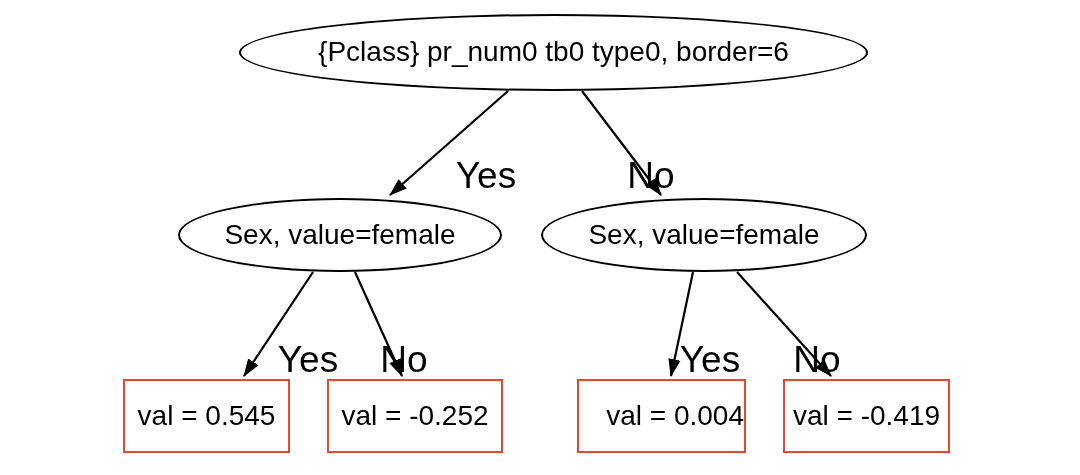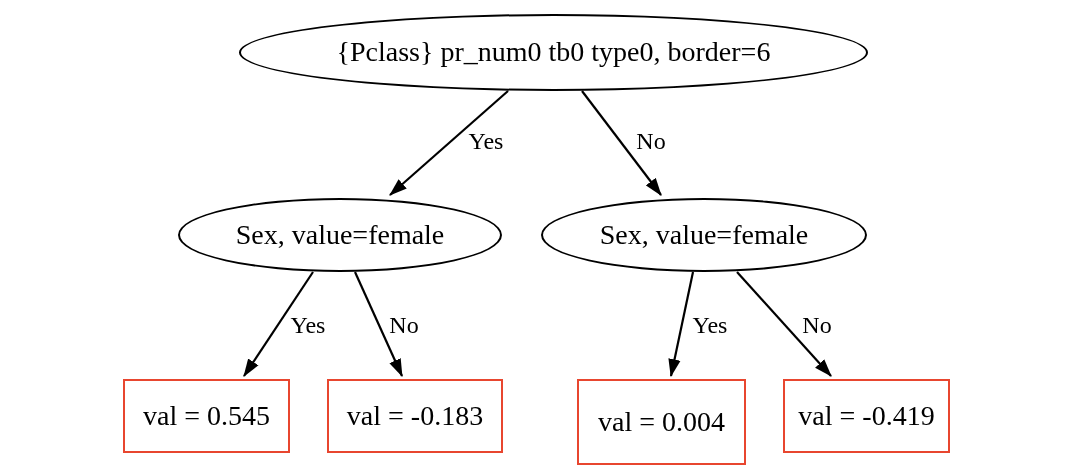--- a/index.html
+++ b/index.html
@@ -13,21 +13,21 @@
   html, body {
     margin: 0;
     padding: 0;
     background: var(--bg);
   }
   .canvas {
     position: relative;
     width: 1080px;
     height: 475px;
     background: var(--bg);
-    font-family: Liberation Serif, serif;
+    font-family: Liberation Sans, sans-serif;
     color: var(--text-color);
     overflow: hidden;
   }
   .edges-svg {
     position: absolute;
     left: 0; top: 0;
     width: 1080px;
     height: 475px;
   }
   .edge-line {
@@ -49,22 +49,23 @@
   .node.ellipse {
     border: 2.2px solid var(--node-stroke);
     border-radius: 50%;
   }
   .node.leaf {
     border: 2.6px solid var(--leaf-stroke);
   }
   .edge-label {
     position: absolute;
     transform: translate(-50%, -50%);
-    font-size: 24px;
+    font-size: 37px;
     white-space: nowrap;
+    margin-top: 35px;
   }
 </style>
 </head>
 <body>
 
 <div class="canvas">
 
   <svg class="edges-svg" viewBox="0 0 1080 475" xmlns="http://www.w3.org/2000/svg">
     <defs>
       <marker id="arrow" markerUnits="userSpaceOnUse" markerWidth="18" markerHeight="13" viewBox="0 0 16 11" refX="15" refY="5.5" orient="auto">
@@ -89,24 +90,24 @@
 
   <div class="node ellipse" style="left:541px; top:198px; width:326px; height:74px;">
     <span>Sex, value=female</span>
   </div>
 
   <div class="node leaf" style="left:123px; top:379px; width:167px; height:74px;align-items:center;">
     <span>val = 0.545</span>
   </div>
 
   <div class="node leaf" style="left:327px; top:379px; width:176px; height:74px;">
-    <span>val = -0.183</span>
+    <span>val = -0.252</span>
   </div>
 
-  <div class="node leaf" style="left:577px; top:379px; width:169px; height:86px;">
+  <div class="node leaf" style="left:577px; top:379px; width:169px; height:74px;justify-content:flex-end;">
     <span>val = 0.004</span>
   </div>
 
   <div class="node leaf" style="left:783px; top:379px; width:167px; height:74px;">
     <span>val = -0.419</span>
   </div>
 
   <span class="edge-label" style="left:486px; top:141px;">Yes</span>
   <span class="edge-label" style="left:651px; top:141px;">No</span>
   <span class="edge-label" style="left:308px; top:325px;">Yes</span>

